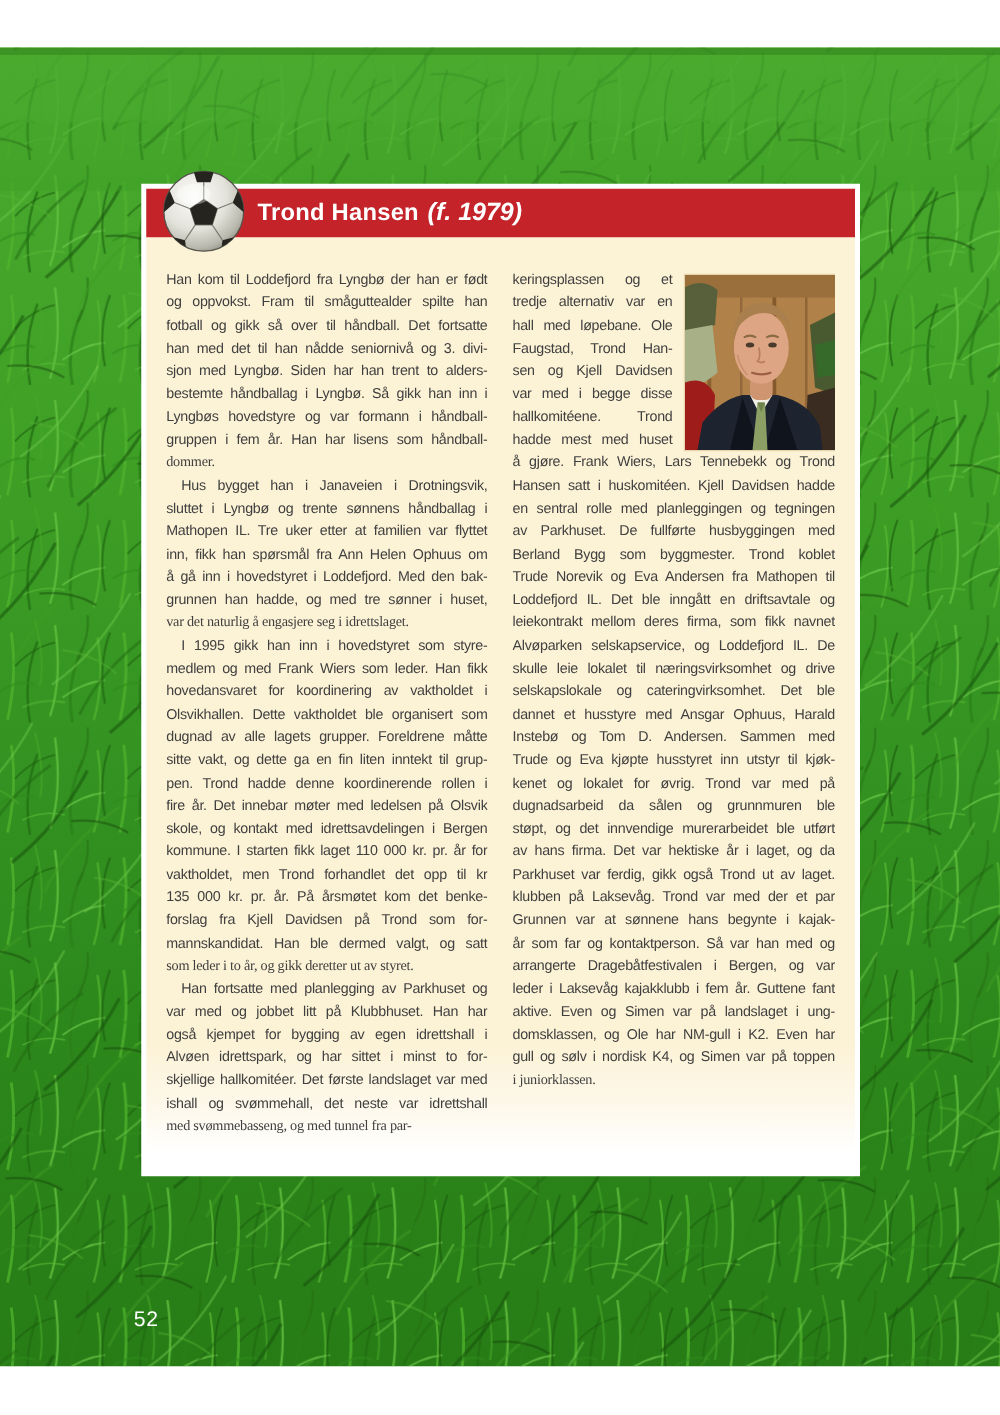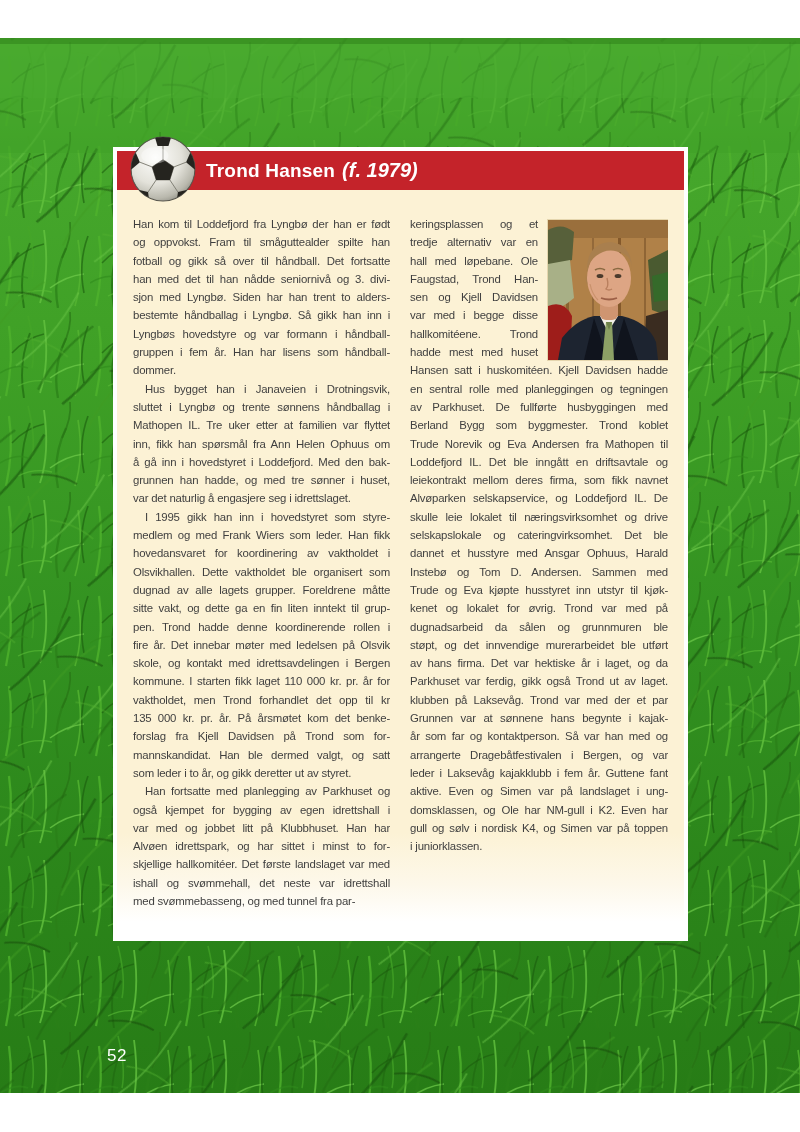--- a/index.html
+++ b/index.html
@@ -28,21 +28,21 @@
     height:747px;box-sizing:border-box;padding:25px 16px 0 16px;
     background:linear-gradient(#fcf2d5 0%, #fcf2d5 86%, #fdf8ea 93%, #ffffff 98%);
     display:flex;gap:20px;
   }
   .col{width:262px;overflow:hidden;}
   .col.right{width:263px;}
   .line{
     font-size:11.4px;line-height:18.3px;color:#3f3f3f;letter-spacing:-0.2px;
     text-align:justify;text-align-last:justify;white-space:normal;
   }
-  .line.last{text-align-last:left;}
+  .line.last{text-align-last:left;font-family:Liberation Serif, serif;}
   .line.ind{text-indent:12px;}
   
   .photo{
     float:right;width:120px;height:140px;margin:5px 0 0 10px;
     outline:1px solid #e5d6ae;
   }
   .photo svg{display:block;width:100%;height:100%;}
   
   .ball{position:absolute;left:16px;top:-12px;width:68px;height:68px;}
   .ball svg{display:block;width:100%;height:100%;}
@@ -156,22 +156,22 @@
         <div class="line">pen. Trond hadde denne koordinerende rollen i</div>
         <div class="line">fire år. Det innebar møter med ledelsen på Olsvik</div>
         <div class="line">skole, og kontakt med idrettsavdelingen i Bergen</div>
         <div class="line">kommune. I starten fikk laget 110 000 kr. pr. år for</div>
         <div class="line">vaktholdet, men Trond forhandlet det opp til kr</div>
         <div class="line">135 000 kr. pr. år. På årsmøtet kom det benke-</div>
         <div class="line">forslag fra Kjell Davidsen på Trond som for-</div>
         <div class="line">mannskandidat. Han ble dermed valgt, og satt</div>
         <div class="line last">som leder i to år, og gikk deretter ut av styret.</div>
         <div class="line ind">Han fortsatte med planlegging av Parkhuset og</div>
+        <div class="line">var med og jobbet litt på Klubbhuset. Han har</div>
         <div class="line">også kjempet for bygging av egen idrettshall i</div>
-        <div class="line">var med og jobbet litt på Klubbhuset. Han har</div>
         <div class="line">Alvøen idrettspark, og har sittet i minst to for-</div>
         <div class="line">skjellige hallkomitéer. Det første landslaget var med</div>
         <div class="line">ishall og svømmehall, det neste var idrettshall</div>
         <div class="line last">med svømmebasseng, og med tunnel fra par-</div>
       </div>
 
     <div class="col right">
 
       <div class="photo">
         <svg viewBox="0 0 120 140" preserveAspectRatio="none" aria-hidden="true">
@@ -213,20 +213,21 @@
       </div>
       <div>
           <div class="line">keringsplassen og et</div>
           <div class="line">tredje alternativ var en</div>
           <div class="line">hall med løpebane. Ole</div>
           <div class="line">Faugstad, Trond Han-</div>
           <div class="line">sen og Kjell Davidsen</div>
           <div class="line">var med i begge disse</div>
           <div class="line">hallkomitéene. Trond</div>
           <div class="line">hadde mest med huset</div>
+          <div class="line">å gjøre. Frank Wiers, Lars Tennebekk og Trond</div>
           <div class="line">Hansen satt i huskomitéen. Kjell Davidsen hadde</div>
           <div class="line">en sentral rolle med planleggingen og tegningen</div>
           <div class="line">av Parkhuset. De fullførte husbyggingen med</div>
           <div class="line">Berland Bygg som byggmester. Trond koblet</div>
           <div class="line">Trude Norevik og Eva Andersen fra Mathopen til</div>
           <div class="line">Loddefjord IL. Det ble inngått en driftsavtale og</div>
           <div class="line">leiekontrakt mellom deres firma, som fikk navnet</div>
           <div class="line">Alvøparken selskapservice, og Loddefjord IL. De</div>
           <div class="line">skulle leie lokalet til næringsvirksomhet og drive</div>
           <div class="line">selskapslokale og cateringvirksomhet.  Det ble</div>

